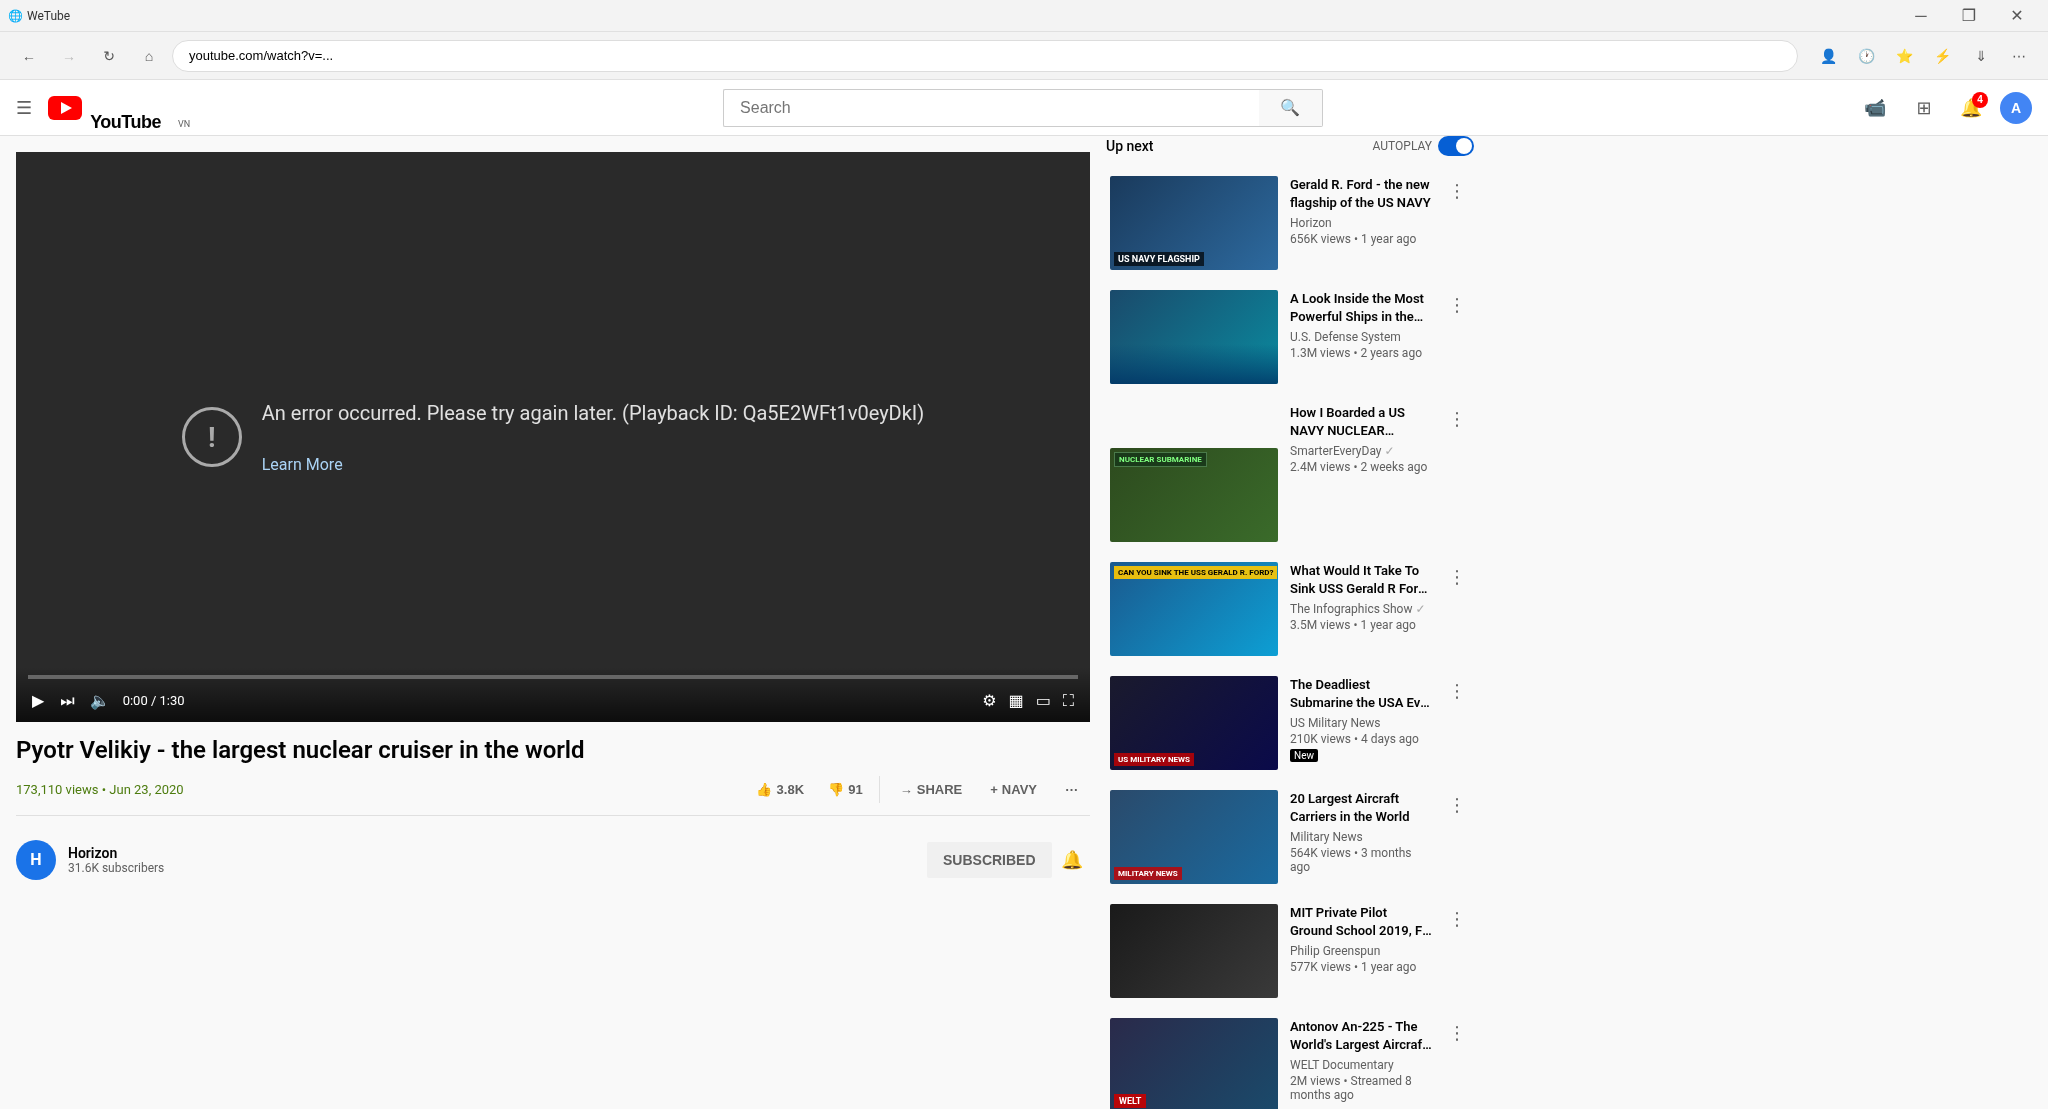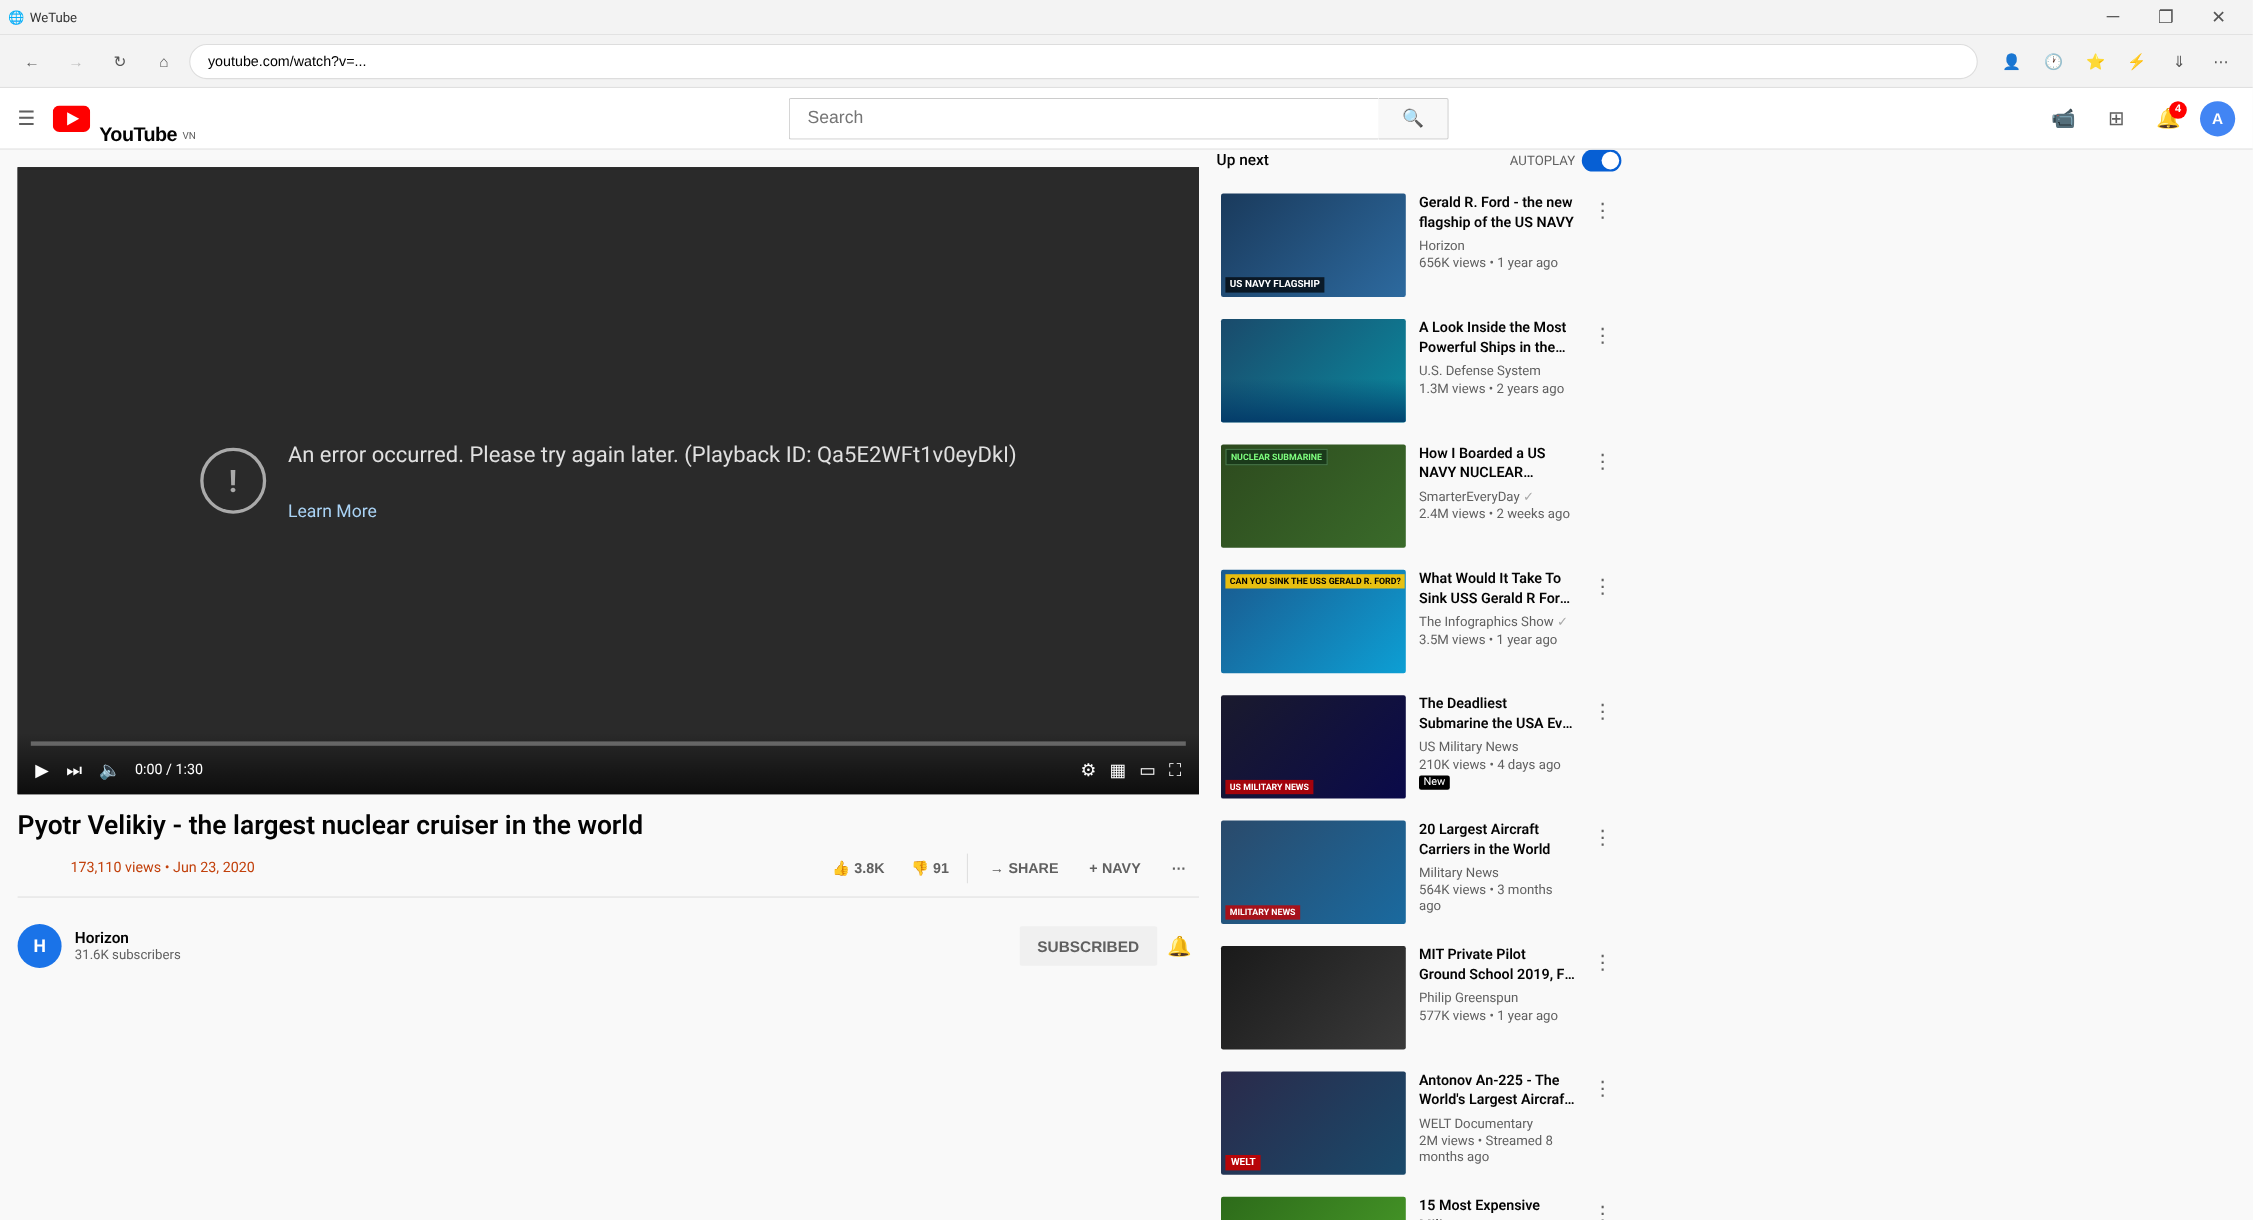--- a/index.html
+++ b/index.html
@@ -73,21 +73,21 @@
     .controls-row { display: flex; align-items: center; gap: 8px; color: white; }
     .ctrl-btn { background: none; border: none; color: white; cursor: pointer; font-size: 16px; padding: 4px; display: flex; align-items: center; }
     .time-display { font-size: 13px; color: white; white-space: nowrap; }
     .ctrl-spacer { flex: 1; }
     .ctrl-right { display: flex; align-items: center; gap: 4px; }
 
     
     .video-info { padding: 12px 0; }
     .video-title { font-size: 24px; font-weight: 600; color: #030303; margin-bottom: 8px; line-height: 1.4; }
     .video-meta-row { display: flex; align-items: center; justify-content: space-between; flex-wrap: wrap; gap: 8px; border-bottom: 1px solid #e0e0e0; padding-bottom: 12px; }
-    .video-views-date { font-size: 13px; color: #c2410c; margin-left: 48px; }
+    .video-views-date { font-size: 13px; color: #4d7c0f; }
     .video-actions { display: flex; align-items: center; gap: 4px; }
     .action-btn { display: flex; align-items: center; gap: 4px; background: transparent; border: none; cursor: pointer; font-size: 13px; color: #606060; padding: 6px 12px; border-radius: 2px; font-weight: 600; }
     .like-dislike { display: flex; align-items: center; border-right: 1px solid #e0e0e0; margin-right: 4px; padding-right: 4px; }
 
     
     .channel-row { display: flex; align-items: center; justify-content: space-between; padding: 12px 0; }
     .channel-left { display: flex; align-items: center; gap: 12px; }
     .channel-avatar { width: 40px; height: 40px; border-radius: 50%; background: #1a73e8; color: white; display: flex; align-items: center; justify-content: center; font-size: 16px; font-weight: bold; cursor: pointer; }
     .channel-name { font-weight: 600; font-size: 14px; color: #030303; cursor: pointer; }
     .channel-subs { font-size: 12px; color: #606060; }
@@ -111,21 +111,21 @@
     .rec-title { font-size: 13px; font-weight: 600; color: #030303; line-height: 1.4; margin-bottom: 4px; display: -webkit-box; -webkit-line-clamp: 2; -webkit-box-orient: vertical; overflow: hidden; }
     .rec-channel { font-size: 12px; color: #606060; margin-bottom: 2px; display: flex; align-items: center; gap: 3px; }
     .rec-meta { font-size: 12px; color: #606060; }
     .rec-new-badge { display: inline-block; background: #000; color: #fff; font-size: 10px; padding: 1px 4px; border-radius: 2px; }
     .rec-menu { align-self: flex-start; color: #606060; font-size: 18px; padding: 4px; cursor: pointer; flex-shrink: 0; }
     .verified-icon { color: #aaa; font-size: 12px; }
 
     
     .thumb-navy { background: linear-gradient(135deg, #1a3a5c, #2d6a9f); }
     .thumb-ocean { background: linear-gradient(135deg, #1a4a6b, #0a8a9f); }
-    .thumb-nuclear { background: linear-gradient(135deg, #2d4a1e, #3a6b2a); }
+    .thumb-nuclear { background: linear-gradient(135deg, #2d4a1e, #3a6b2a); margin-top: 44px; }
     .thumb-carrier { background: linear-gradient(135deg, #1a5a8f, #0d9fd4); }
     .thumb-dark-sub { background: linear-gradient(135deg, #1a1a2d, #0a0a4a); }
     .thumb-carrier2 { background: linear-gradient(135deg, #2a4a6b, #1a6a9f); }
     .thumb-pilot { background: linear-gradient(135deg, #1a1a1a, #3a3a3a); }
     .thumb-antonov { background: linear-gradient(135deg, #2a2a4a, #1a4a6b); }
     .thumb-green { background: linear-gradient(135deg, #2d6b1a, #4a9f2a); }
 
     .navy-label { position: absolute; bottom: 4px; left: 4px; background: rgba(0,0,0,0.7); color: white; font-size: 9px; padding: 2px 4px; font-weight: bold; }
     .nuclear-label { position: absolute; top: 4px; left: 4px; background: #1a3a1a; color: #7fff7f; font-size: 8px; padding: 2px 4px; font-weight: bold; border: 1px solid #4a7a4a; }
     .sink-label { position: absolute; top: 4px; left: 4px; background: rgba(255,200,0,0.9); color: #000; font-size: 8px; padding: 2px 4px; font-weight: bold; }
@@ -166,21 +166,21 @@
 <div class="yt-header">
   <div class="yt-header-left">
     <span class="hamburger">☰</span>
     <div class="yt-logo">
       <span class="yt-logo-icon">
         <svg width="34" height="24" viewBox="0 0 34 24">
           <rect width="34" height="24" rx="6" fill="#ff0000"></rect>
           <polygon points="13,6 13,18 24,12" fill="white"></polygon>
         </svg>
       </span>
-      <span style="display:flex;align-items:flex-end;gap:4px;margin-top:29px;">
+      <span style="display:flex;align-items:flex-end;gap:16px;margin-top:29px;">
         <span class="yt-logo-text" style="margin-left:6px;">YouTube</span>
         <span class="yt-logo-country" style="font-size:9px;color:#606060;margin-bottom:4px;margin-left:1px;">VN</span>
       </span>
     </div>
   </div>
 
   <div class="yt-search-bar">
     <input class="yt-search-input" type="text" placeholder="Search" style="">
     <button class="yt-search-btn">
       <span>🔍</span>

